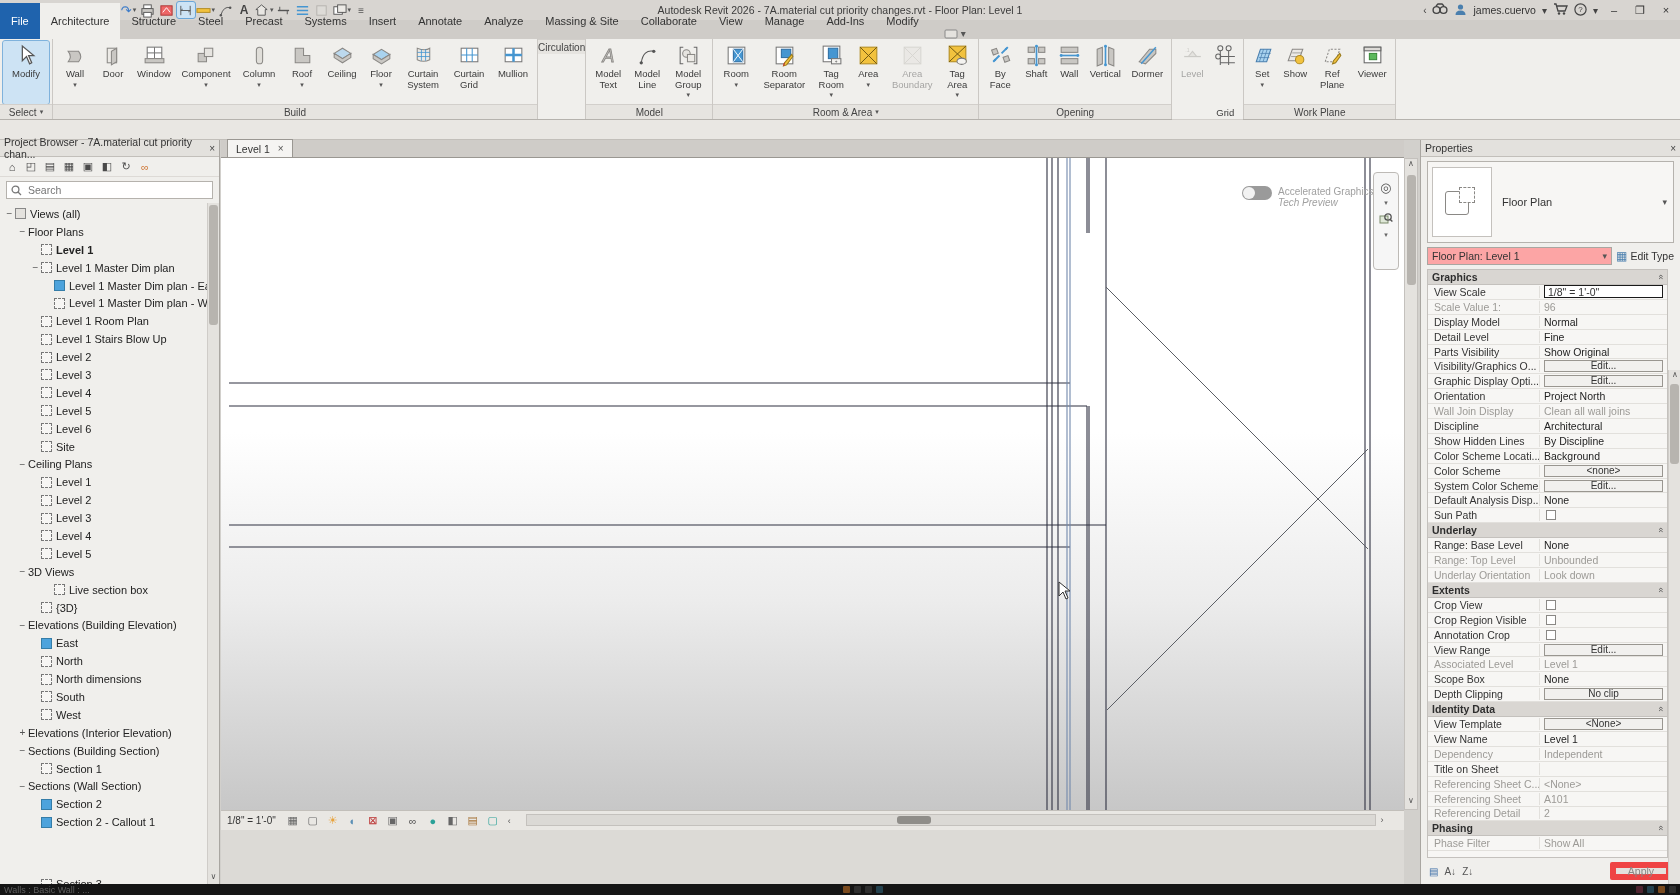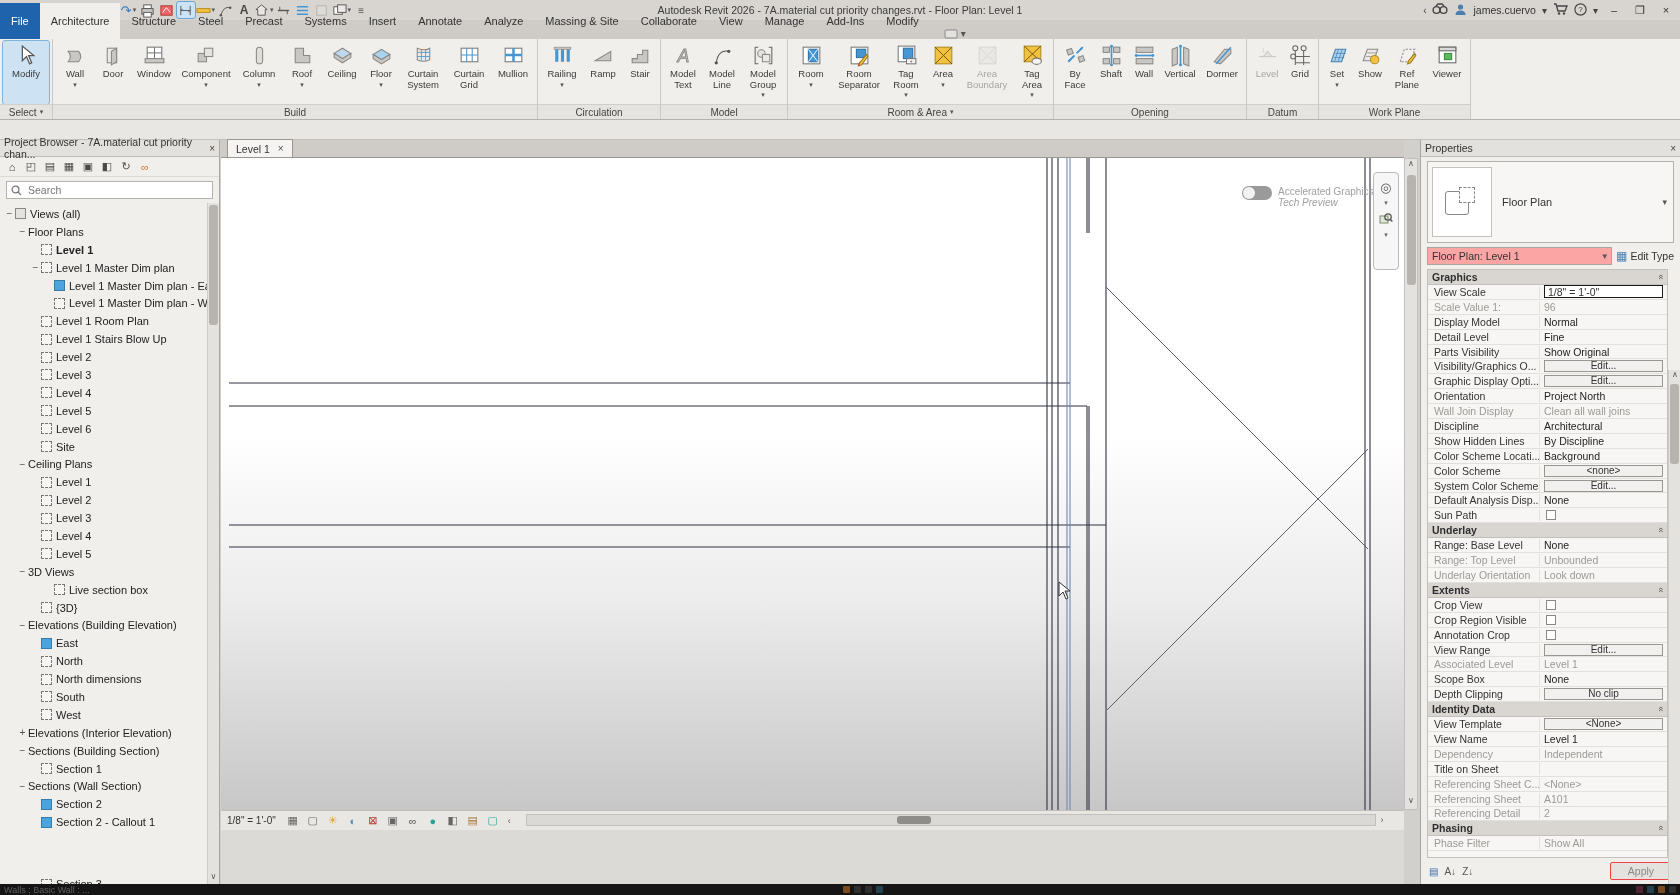--- a/index.html
+++ b/index.html
@@ -109,21 +109,21 @@
   .prow .pv{flex:1;padding:0 4px;color:#222;white-space:nowrap;overflow:hidden;}
   .prow.gray .pl,.prow.gray .pv{color:#9c9a96;}
   .pbtn{flex:1;margin:1px 4px;height:12px;background:#f1f0ee;border:1px solid #999690;font-size:10px;color:#333;display:flex;align-items:center;justify-content:center;line-height:10px;}
   .pinput{flex:1;margin:0 4px;height:13px;background:#fff;border:1.5px solid #1a1a1a;font-size:10.5px;padding:0 3px;display:flex;align-items:center;}
   .pcheck{width:10px;height:10px;border:1px solid #8a8885;background:#fff;margin-left:6px;}
   .pvscroll{position:absolute;right:0px;top:230px;width:12px;bottom:0;background:#e4e2de;border-left:1px solid #cfccc8;}
   .pvscroll .thumb{position:absolute;left:1px;top:14px;width:9px;height:80px;background:#b7b4af;border-radius:3px;}
   .pvscroll .arr{width:12px;height:12px;text-align:center;font-size:8px;color:#555;}
   .pfoot{height:26px;display:flex;align-items:center;padding:0 8px;gap:6px;}
   .pfi{font-size:10px;color:#3d6fa8;}
-  .applybtn{margin-left:auto;width:62px;height:18px;background:#e4e2de;border:1px solid #ef4444;color:#8a8885;font-size:10.5px;display:flex;align-items:center;justify-content:center;border-radius:2px;}
+  .applybtn{margin-left:auto;width:62px;height:18px;background:#e4e2de;border:6px solid #ef4444;color:#8a8885;font-size:10.5px;display:flex;align-items:center;justify-content:center;border-radius:2px;}
 
   
   .darkstrip{position:absolute;left:0;top:884px;width:1680px;height:11px;background:#151515;display:flex;align-items:center;padding:0 4px;gap:4px;overflow:hidden;}
   .darkstrip .stext{color:#5e5e5e;font-size:9px;white-space:nowrap;}
   .dsico{width:7px;height:7px;background:#2f2f2f;border-radius:1px;flex:0 0 7px;}
   .dsico.c1{background:#7a4a1e;}
   .dsico.c2{background:#24424f;}
   .dsico.c3{background:#4f2430;}
   .spacer{flex:1;}
 </style>
@@ -397,44 +397,20 @@
               <path d="M12 5 L12 18 M4 11.5 L20 11.5" stroke="#4596d1" stroke-width="2.4"></path>
             </svg>
             <div class="lb">Mullion</div>
           </div>
         </div>
         <div class="plabel">
           <span>Build</span>
         </div>
       </div>
       <div class="panel">
-        <div class="pbtns">
-          <div class="rbtn" style="width: 42px;">
-            <svg viewBox="0 0 24 24" width="25" height="25">
-              <rect x="5" y="5" width="3" height="13" fill="#4596d1"></rect>
-              <rect x="10.5" y="5" width="3" height="13" fill="#4596d1"></rect>
-              <rect x="16" y="5" width="3" height="13" fill="#4596d1"></rect>
-              <rect x="4" y="4" width="16" height="2" fill="#c9c7c3" stroke="#8a8885" stroke-width=".6"></rect>
-            </svg>
-            <div class="lb">Railing</div>
-            <div class="dr">▾</div>
-          </div>
-          <div class="rbtn" style="width: 38px;">
-            <svg viewBox="0 0 24 24" width="25" height="25">
-              <path d="M4 17 L19 8 L19 17 Z" fill="#c9c7c3" stroke="#8a8885"></path>
-            </svg>
-            <div class="lb">Ramp</div>
-          </div>
-          <div class="rbtn" style="width: 34px;">
-            <svg viewBox="0 0 24 24" width="25" height="25">
-              <path d="M4 19 L4 15 L9 15 L9 11 L14 11 L14 7 L19 7 L19 19 Z" fill="#c9c7c3" stroke="#8a8885"></path>
-            </svg>
-            <div class="lb">Stair</div>
-          </div>
-        </div>
         <div class="plabel">
           <span>Circulation</span>
         </div>
       </div>
       <div class="panel">
         <div class="pbtns">
           <div class="rbtn" style="width: 38px;">
             <svg viewBox="0 0 24 24" width="25" height="25">
               <text x="12" y="18" font-size="17" font-style="italic" text-anchor="middle" fill="#c9c7c3" stroke="#8a8885" stroke-width=".8">A</text>
             </svg>
@@ -580,21 +556,21 @@
       <div class="panel">
         <div class="pbtns">
           <div class="rbtn dis" style="width: 34px;">
             <svg viewBox="0 0 24 24" width="25" height="25">
               <path d="M4 13 L20 13" stroke="#9a9894" stroke-width="1.2"></path>
               <path d="M8 13 L12 8 L16 13 Z" fill="#d5d3cf" stroke="#9a9894"></path>
               <text x="5" y="9" font-size="5" fill="#9a9894">.1</text>
             </svg>
             <div class="lb">Level</div>
           </div>
-          <div class="rbtn" style="width: 30px;">
+          <div class="rbtn" style="width: 30px; gap: 39px;">
             <svg viewBox="0 0 24 24" width="25" height="25">
               <circle cx="7" cy="5" r="2.4" fill="none" stroke="#666"></circle>
               <circle cx="15" cy="5" r="2.4" fill="none" stroke="#666"></circle>
               <circle cx="5" cy="13" r="2.4" fill="none" stroke="#666"></circle>
               <path d="M7 7.5 L7 21 M15 7.5 L15 21 M7.5 13 L21 13 M7.5 19 L21 19" stroke="#666" fill="none"></path>
             </svg>
             <div class="lb">Grid</div>
           </div>
         </div>
         <div class="plabel">

